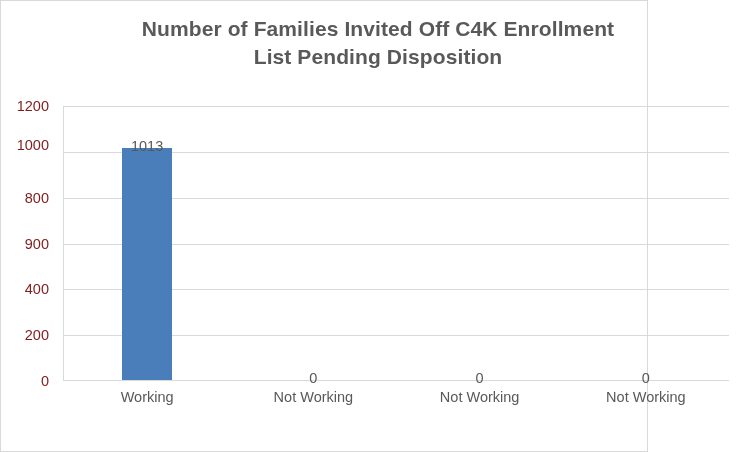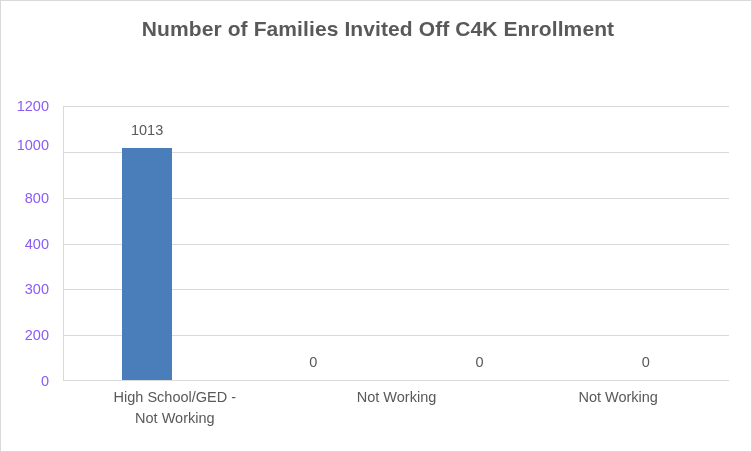--- a/index.html
+++ b/index.html
@@ -8,21 +8,21 @@
   }
   body {
     width: 752px;
     height: 452px;
     background: #ffffff;
     font-family: "Liberation Sans", sans-serif;
     overflow: hidden;
   }
   #chart-root {
     position: relative;
-    width: 752px;
+    width: 648px;
     height: 452px;
     box-sizing: border-box;
     border: 1px solid #d9d9d9;
     background: #ffffff;
   }
   
   .chart-title {
     position: absolute;
     left: 60px;
     top: 14px;
@@ -74,21 +74,21 @@
     left: 0;
     top: 105px;
     width: 56px;
     height: 275px;
   }
   .y-label {
     position: absolute;
     right: 8px;
     transform: translateY(-50%);
     font-size: 14.5px;
-    color: #8b5cf6;
+    color: #7f1d1d;
     text-align: right;
     white-space: nowrap;
   }
   
   .categories {
     position: absolute;
     left: 63px;
     top: 105px;
     width: 665px;
     height: 275px;
@@ -112,20 +112,21 @@
     height: 0;
     background: transparent;
   }
   .value-label {
     position: absolute;
     left: 50%;
     transform: translateX(-50%);
     font-size: 14.5px;
     color: #595959;
     white-space: nowrap;
+    margin-top: 16px;
   }
   
   .x-labels {
     position: absolute;
     left: 63px;
     top: 386px;
     width: 665px;
     display: flex;
     flex-direction: row;
   }
@@ -142,27 +143,28 @@
     display: block;
   }
 </style>
 </head>
 <body>
 
 <div id="chart-root">
 
   <div class="chart-title">
     <span class="title-line">Number of Families Invited Off C4K Enrollment</span>
+    <span class="title-line">List Pending Disposition</span>
   </div>
 
   <div class="y-labels">
     <span class="y-label" style="top:275px;">0</span>
     <span class="y-label" style="top:229.2px;">200</span>
-    <span class="y-label" style="top:183.3px;">300</span>
-    <span class="y-label" style="top:137.5px;">400</span>
+    <span class="y-label" style="top:183.3px;">400</span>
+    <span class="y-label" style="top:137.5px;">900</span>
     <span class="y-label" style="top:91.7px;">800</span>
     <span class="y-label" style="top:39px;">1000</span>
     <span class="y-label" style="top:0px;">1200</span>
   </div>
 
   <div class="plot-area">
     <div class="gridline" style="top:0px;"></div>
     <div class="gridline" style="top:45.8px;"></div>
     <div class="gridline" style="top:91.7px;"></div>
     <div class="gridline" style="top:137.5px;"></div>
@@ -186,21 +188,23 @@
       <div class="value-label" style="top:248px;">0</div>
     </div>
     <div class="category-col">
       <div class="bar zero"></div>
       <div class="value-label" style="top:248px;">0</div>
     </div>
   </div>
 
   <div class="x-labels">
     <div class="x-label">
-      <span class="xl-line">High School/GED -</span>
+      <span class="xl-line">Working</span>
+    </div>
+    <div class="x-label">
       <span class="xl-line">Not Working</span>
     </div>
     <div class="x-label">
       <span class="xl-line">Not Working</span>
     </div>
     <div class="x-label">
       <span class="xl-line">Not Working</span>
     </div>
   </div>
 

